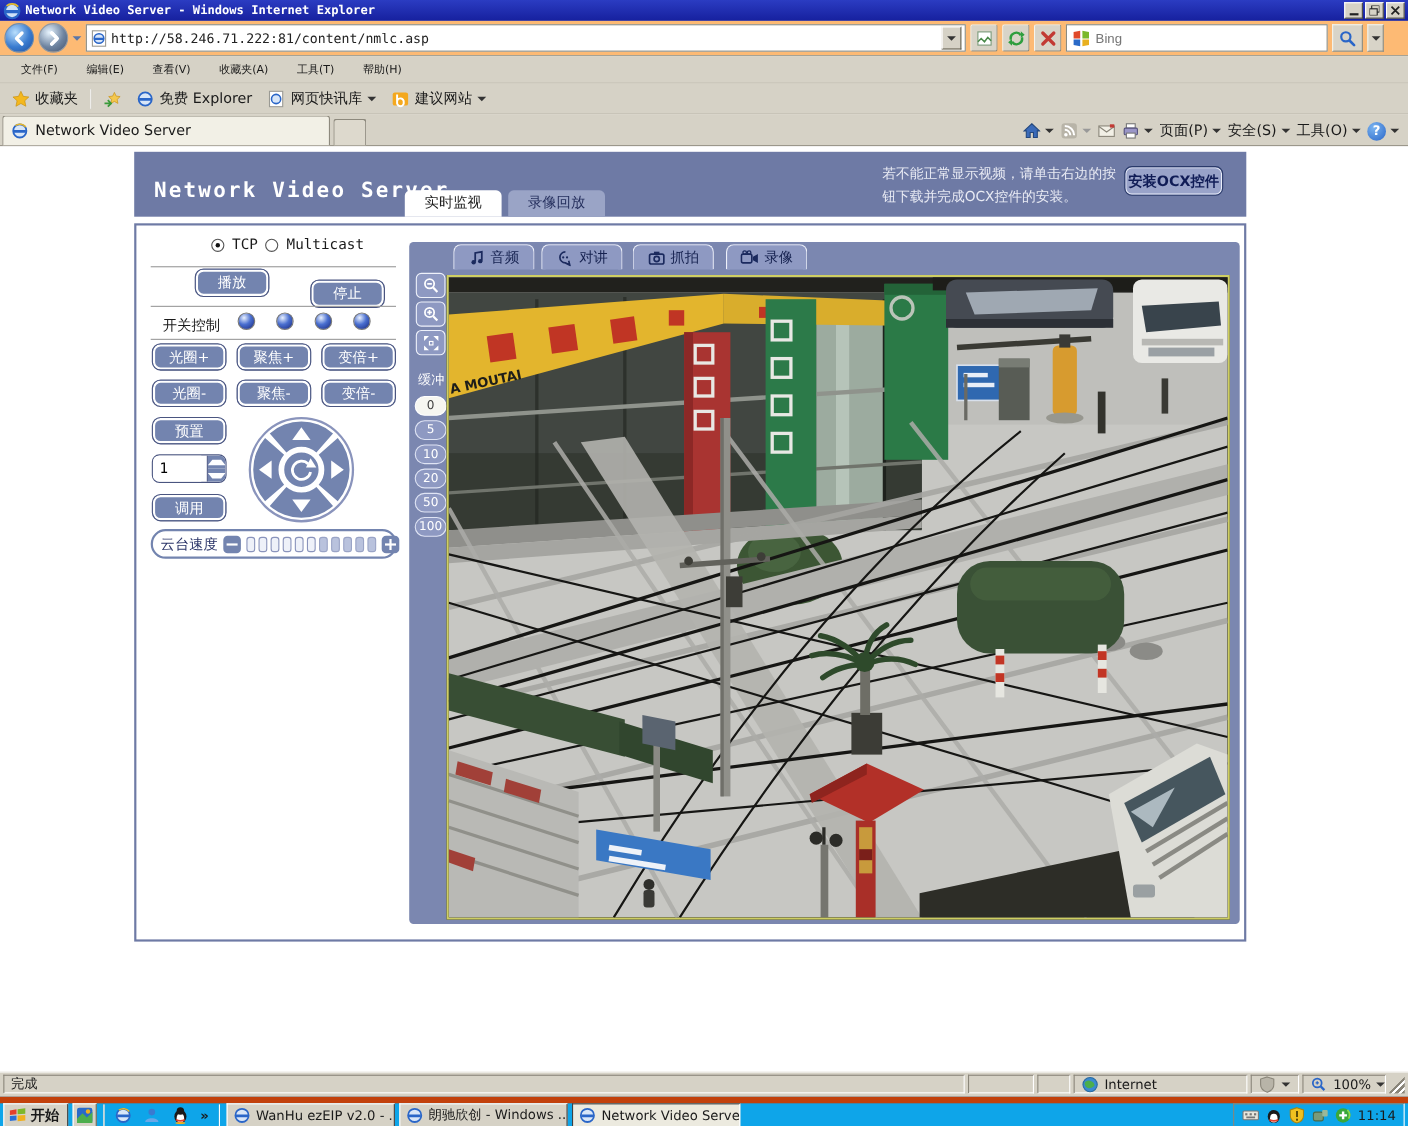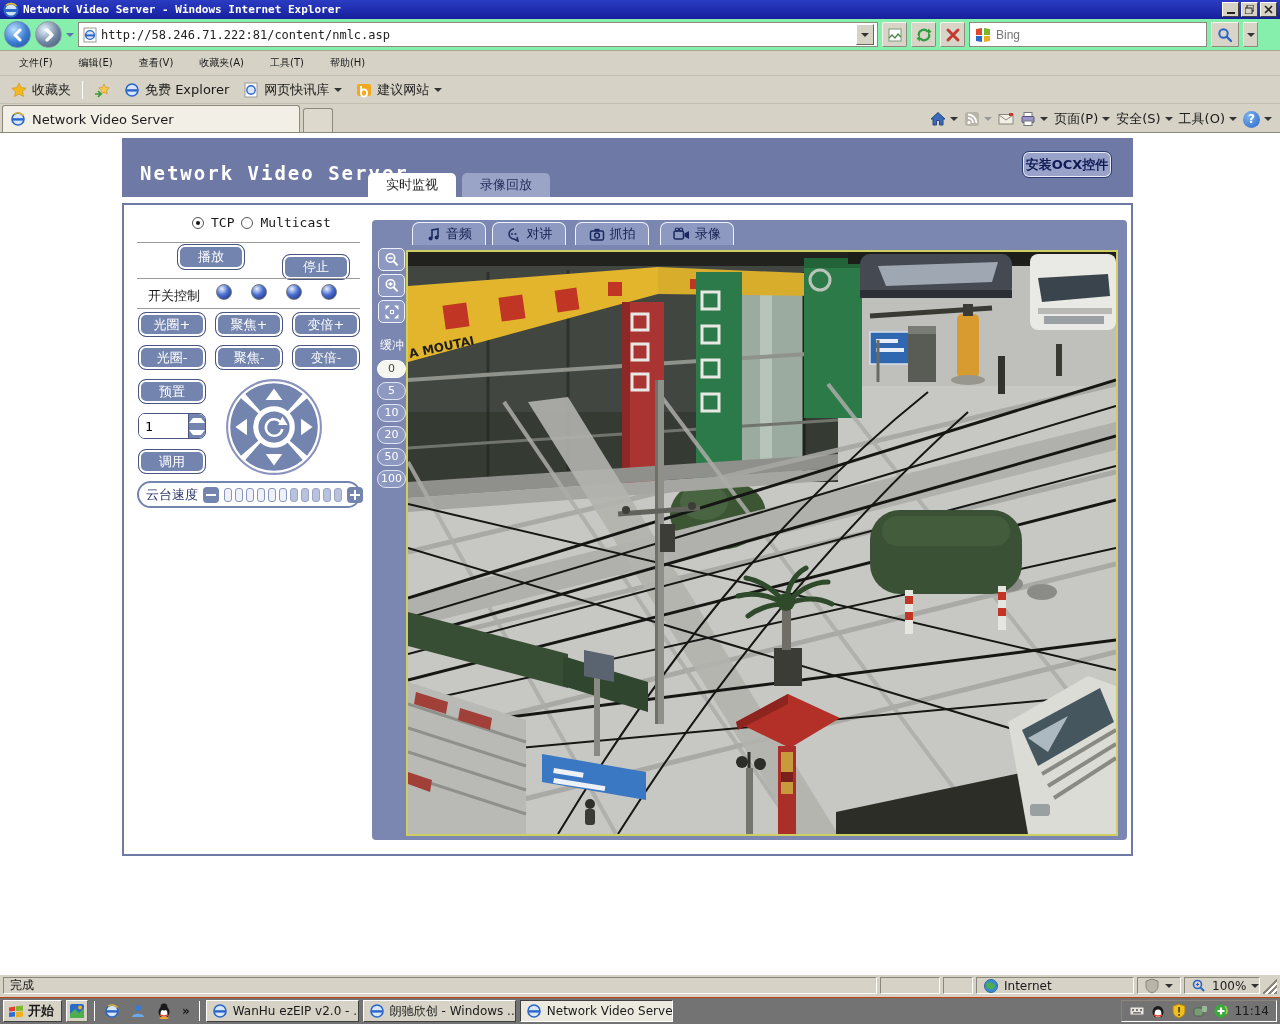--- a/index.html
+++ b/index.html
@@ -12,21 +12,21 @@
   .dd { width:0; height:0; border-left:4px solid transparent; border-right:4px solid transparent; border-top:4px solid #333; display:inline-block; }
 
   
   .titlebar { position:absolute; left:0; top:0; width:1280px; height:19px;
     background:linear-gradient(#2b3cc2,#16209e); display:flex; align-items:center; padding:0 3px; }
   .titlebar .ttl { color:#fff; font-family:"DejaVu Sans Mono",monospace; font-weight:bold; font-size:11px; margin-left:4px; white-space:nowrap; }
   .winbtns { margin-left:auto; display:flex; gap:2px; }
   .wbtn { width:17px; height:15px; background:#d6d2c6; border:1px solid; border-color:#fff #404040 #404040 #fff; display:flex; align-items:center; justify-content:center; }
 
   
-  .addr-row { position:absolute; left:0; top:19px; width:1280px; height:32px; background:#86efac;
+  .addr-row { position:absolute; left:0; top:19px; width:1280px; height:32px; background:#fdba74;
     border-bottom:1px solid #a7a395; display:flex; align-items:center; padding:0 4px; gap:4px; }
   .navc { width:27px; height:27px; border-radius:50%; flex:0 0 auto;
     background:radial-gradient(circle at 35% 30%, #b8defc, #3a7cd0 55%, #1c4d9c); border:1px solid #6d8cb0;
     display:flex; align-items:center; justify-content:center; }
   .navc.dis { filter:saturate(.3) brightness(1.12); }
   .addr-box { width:800px; height:25px; background:#fff; border:1px solid #8a8a80; display:flex; align-items:center; padding:0 3px; gap:3px; }
   .addr-box input { flex:1; border:none; outline:none; font-family:"DejaVu Sans Mono",monospace; font-size:12px; color:#222; background:transparent; }
   .addr-dd { width:18px; height:21px; background:#d6d2c6; border:1px solid; border-color:#fff #6a6657 #6a6657 #fff; display:flex; align-items:center; justify-content:center; }
   .sqbtn { width:25px; height:25px; background:#d8d4c8; border:1px solid; border-color:#f6f4ec #8d897c #8d897c #f6f4ec; border-radius:2px; display:flex; align-items:center; justify-content:center; }
   .search-box { width:238px; height:25px; background:#fff; border:1px solid #8a8a80; display:flex; align-items:center; padding:0 5px; gap:5px; }
@@ -116,21 +116,21 @@
   
   .statusbar { position:absolute; left:0; top:974px; width:1280px; height:23px; background:#d6d2c6; border-top:1px solid #fff;
     display:flex; align-items:flex-start; padding:2px 3px; gap:3px; }
   .seg { height:17px; display:flex; align-items:center; gap:5px; padding:0 6px; font-size:12px;
     border:1px solid; border-color:#8a867a #fff #fff #8a867a; }
   .seg.main { flex:1; }
   .grip { width:14px; height:17px; background:
     linear-gradient(135deg, transparent 50%, #8a867a 50%, #8a867a 60%, #fff 60%, #fff 70%, #8a867a 70%, #8a867a 80%, #fff 80%, #fff 90%, #8a867a 90%); }
 
   
-  .taskbar { position:absolute; left:0; top:997px; width:1280px; height:27px; background:#737373; border-top:1px solid #c2410c;
+  .taskbar { position:absolute; left:0; top:997px; width:1280px; height:27px; background:#0ea5e9; border-top:6px solid #c2410c;
     display:flex; align-items:center; padding:0 3px; gap:4px; }
   .startbtn { height:22px; display:flex; align-items:center; gap:4px; padding:0 7px 0 4px; font-weight:bold; font-size:13px;
     background:#d6d2c6; border:1px solid; border-color:#fff #404040 #404040 #fff; }
   .qlbtn { width:22px; height:22px; display:flex; align-items:center; justify-content:center; }
   .tbsep { width:1px; height:20px; background:#9b978a; border-right:1px solid #fff; margin:0 2px; }
   .taskbtn { width:153px; height:22px; background:#d6d2c6; border:1px solid; border-color:#fff #404040 #404040 #fff;
     display:flex; align-items:center; gap:5px; padding:0 5px; font-size:12px; white-space:nowrap; overflow:hidden; }
   .taskbtn.active { background:#eceadf; border-color:#404040 #fff #fff #404040; }
   .tray { margin-left:auto; height:22px; display:flex; align-items:center; gap:5px; padding:0 7px;
     border:1px solid; border-color:#8a867a #fff #fff #8a867a; }
@@ -337,20 +337,24 @@
         <span style="width:17px;height:17px;border-radius:50%;background:radial-gradient(circle at 35% 30%, #7ab4f0, #2a66c8);color:#fff;font-weight:bold;display:flex;align-items:center;justify-content:center;font-size:12px;">?</span>
         <span class="dd"></span>
       </span>
     </div>
   </div>
 
   <div class="viewport">
 
     <div class="pheader">
       <span class="ptitle">Network Video Server</span>
+      <div class="ocxnote">
+        <div>若不能正常显示视频，请单击右边的按</div>
+        <div>钮下载并完成OCX控件的安装。</div>
+      </div>
       <button class="ocxbtn">安装OCX控件</button>
       <div class="ptab live">实时监视</div>
       <div class="ptab playback">录像回放</div>
     </div>
 
     <div class="cbox">
 
       <div class="proto-row">
         <span class="radio on"></span>
         <span>TCP</span>

